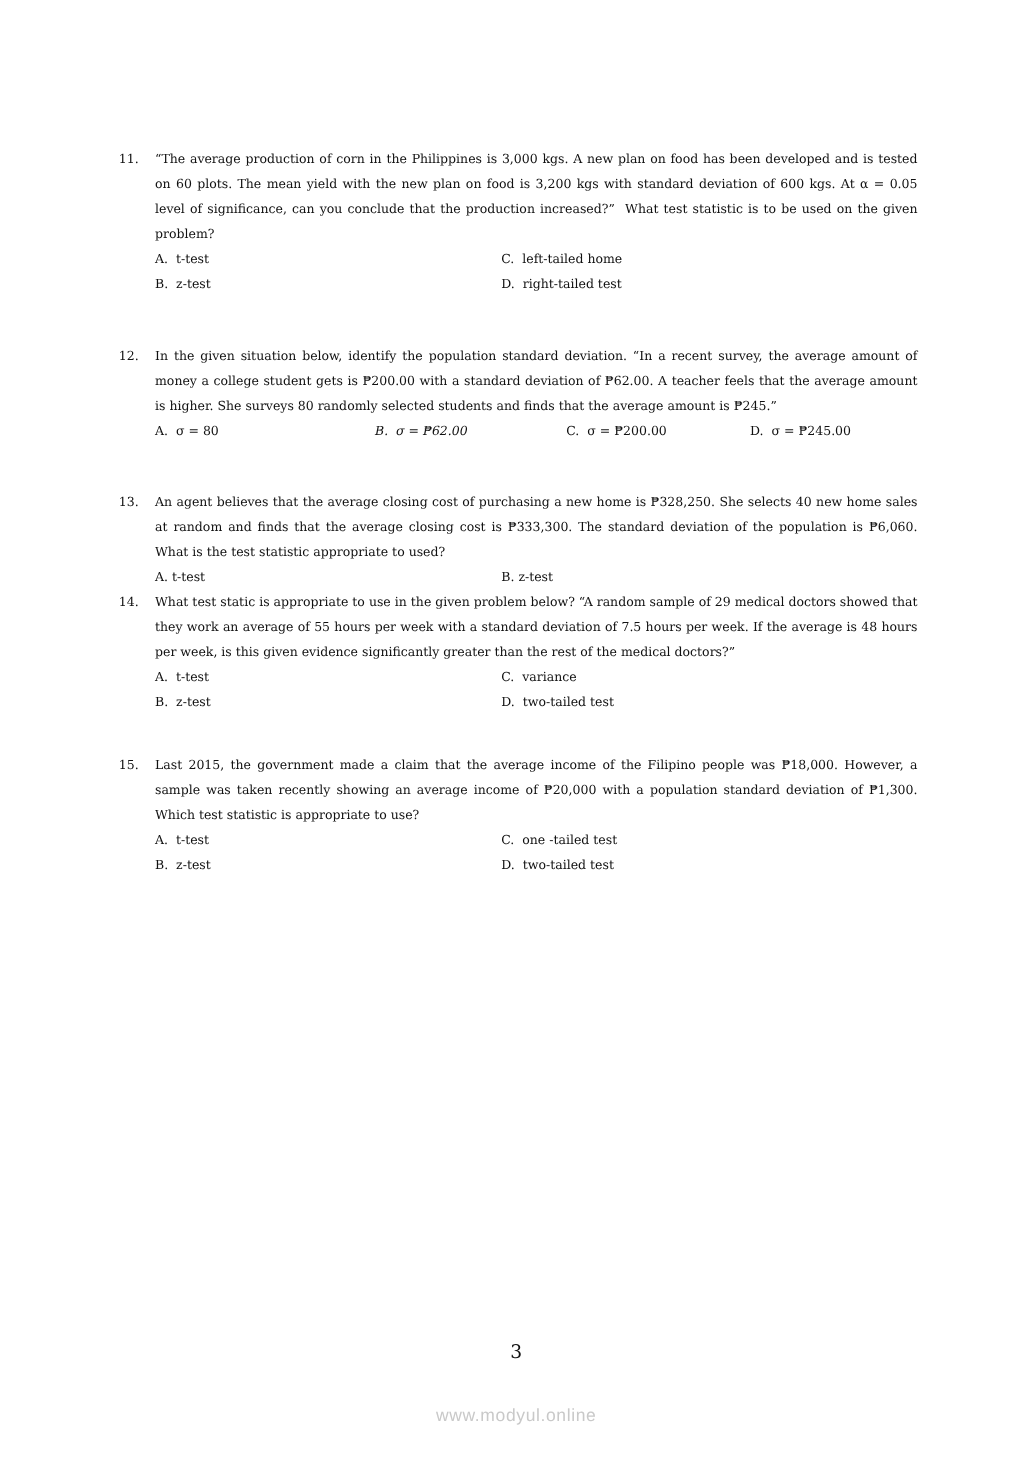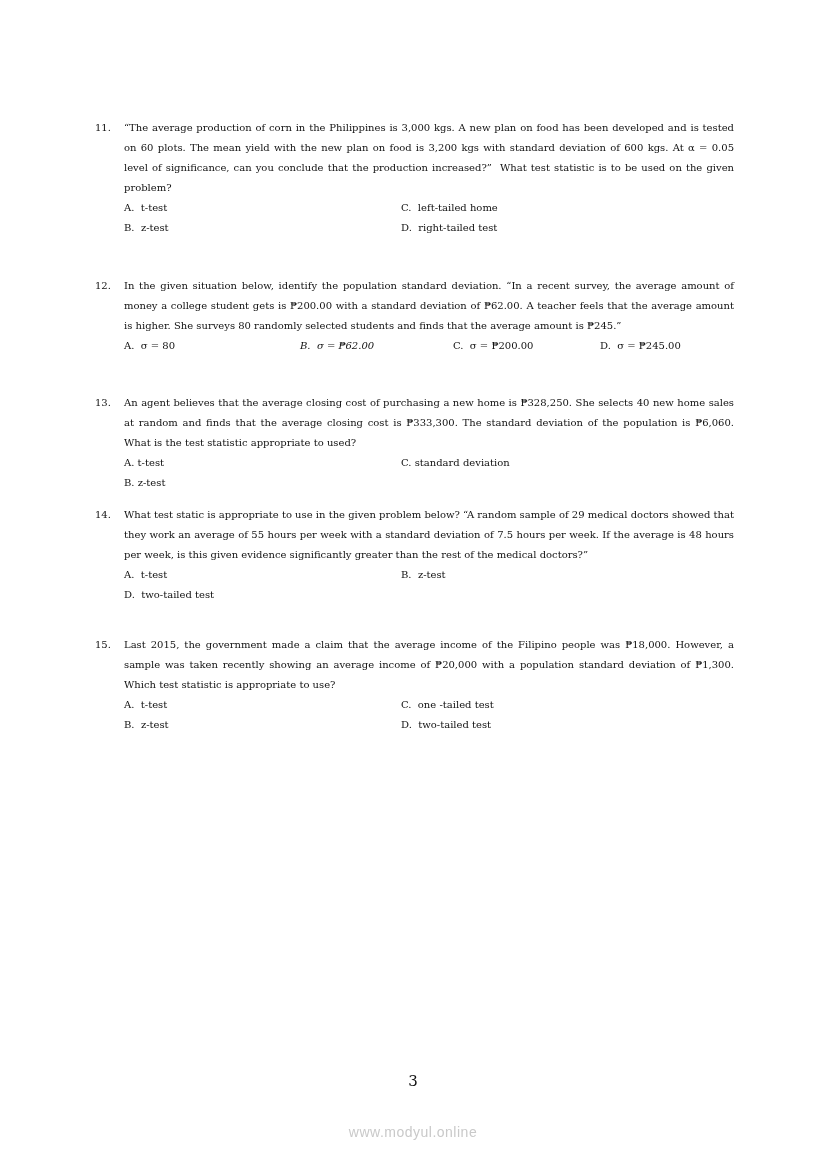--- a/index.html
+++ b/index.html
@@ -49,21 +49,21 @@
   }
   .opt {
     white-space: pre;
     display: block;
   }
   .opts-row .opt.w1 { width: 176px; }
   .opts-row .opt.w2 { width: 153px; font-style: italic; }
   .opts-row .opt.w3 { width: 147px; }
   .q-11 { margin-bottom: 38px; }
   .q-12 { margin-bottom: 37px; }
-  .q-13 { margin-bottom: 12px; }
+  .q-13 { }
   .q-14 { margin-bottom: 30px; }
   .q-15 { margin-bottom: 0; }
   .page-number {
     position: absolute;
     top: 1072px;
     left: 0;
     width: 100%;
     text-align: center;
     font-size: 15px;
     color: #111111;
@@ -105,30 +105,30 @@
       <span class="opt w3">C.  σ = ₱200.00</span>
       <span class="opt">D.  σ = ₱245.00</span>
     </div>
   </section>
 
   <section class="question q-13">
     <span class="qnum">13.</span>
     <p class="qtext">An agent believes that the average closing cost of purchasing a new home is ₱328,250. She selects 40 new home sales at random and finds that the average closing cost is ₱333,300. The standard deviation of the population is ₱6,060. What is the test statistic appropriate to used?</p>
     <div class="opts-grid">
       <span class="opt">A. t-test</span>
-      <span class="opt">C. standard deviation</span>
       <span class="opt">B. z-test</span>
     </div>
   </section>
 
   <section class="question q-14">
     <span class="qnum">14.</span>
     <p class="qtext">What test static is appropriate to use in the given problem below? “A random sample of 29 medical doctors showed that they work an average of 55 hours per week with a standard deviation of 7.5 hours per week. If the average is 48 hours per week, is this given evidence significantly greater than the rest of the medical doctors?”</p>
     <div class="opts-grid">
       <span class="opt">A.  t-test</span>
+      <span class="opt">C.  variance</span>
       <span class="opt">B.  z-test</span>
       <span class="opt">D.  two-tailed test</span>
     </div>
   </section>
 
   <section class="question q-15">
     <span class="qnum">15.</span>
     <p class="qtext">Last 2015, the government made a claim that the average income of the Filipino people was ₱18,000. However, a sample was taken recently showing an average income of ₱20,000 with a population standard deviation of ₱1,300. Which test statistic is appropriate to use?</p>
     <div class="opts-grid">
       <span class="opt">A.  t-test</span>

